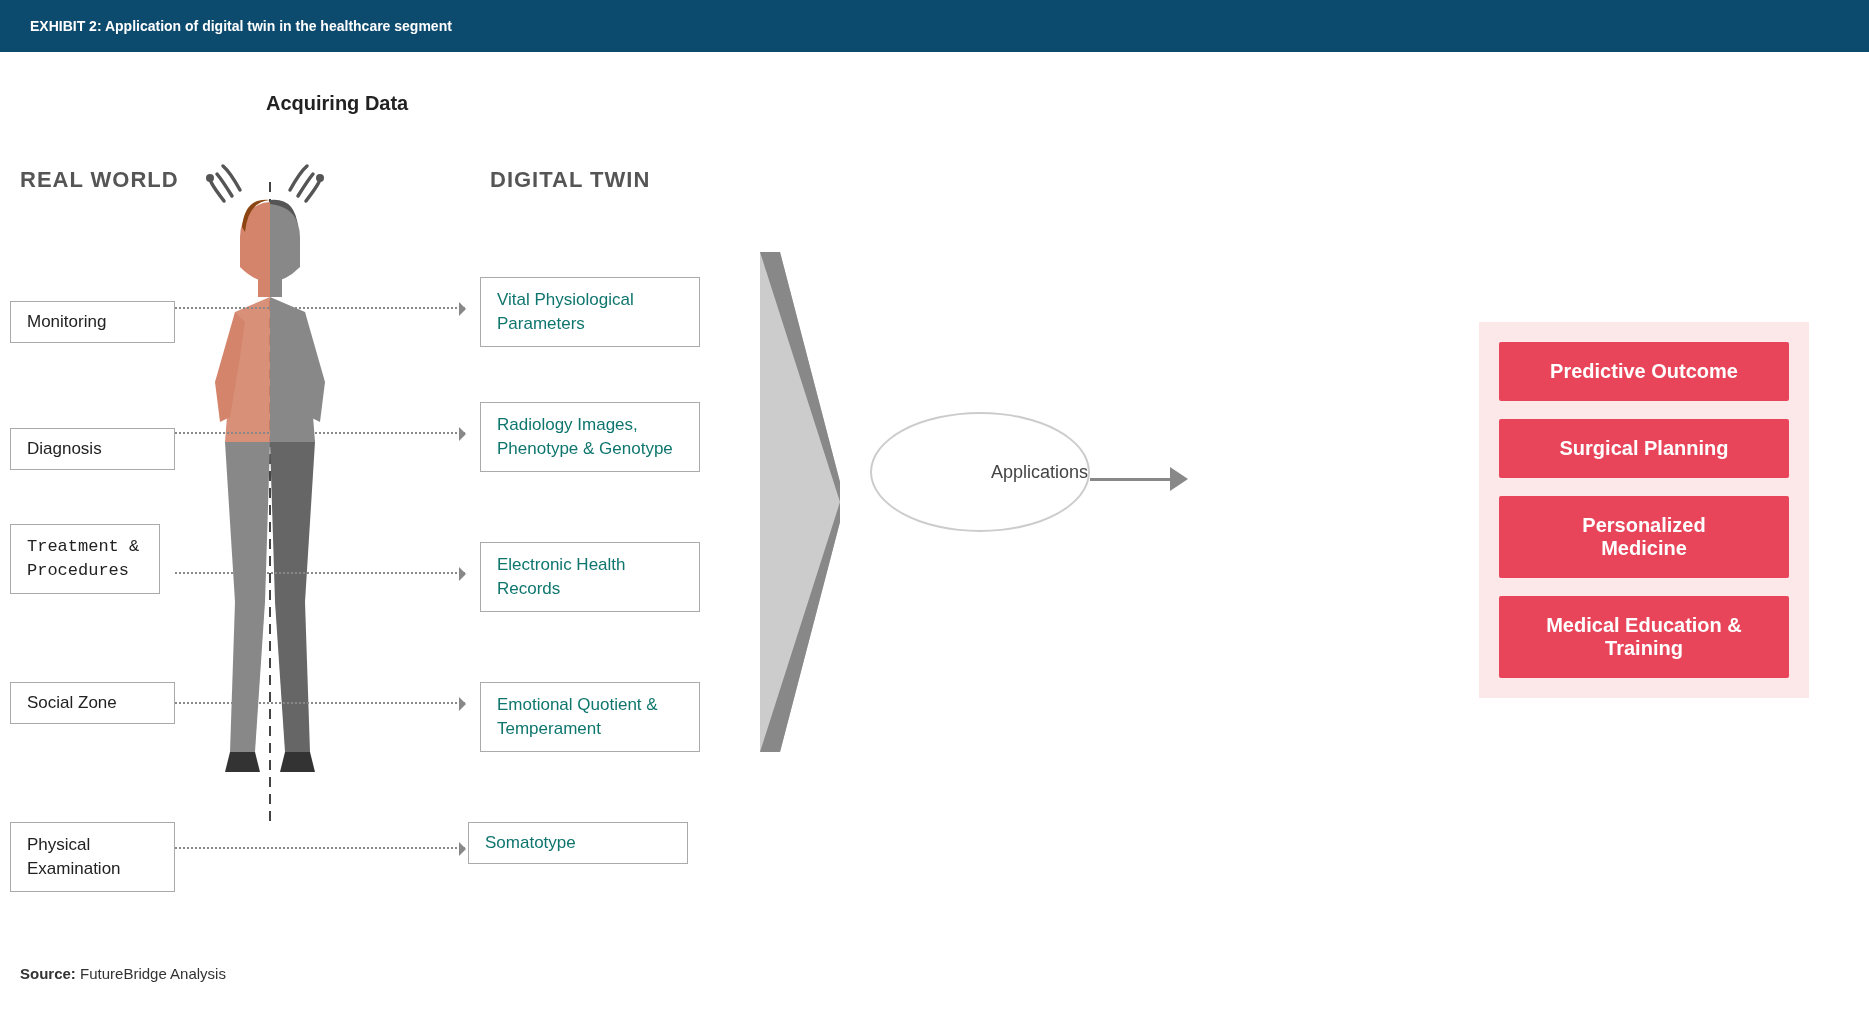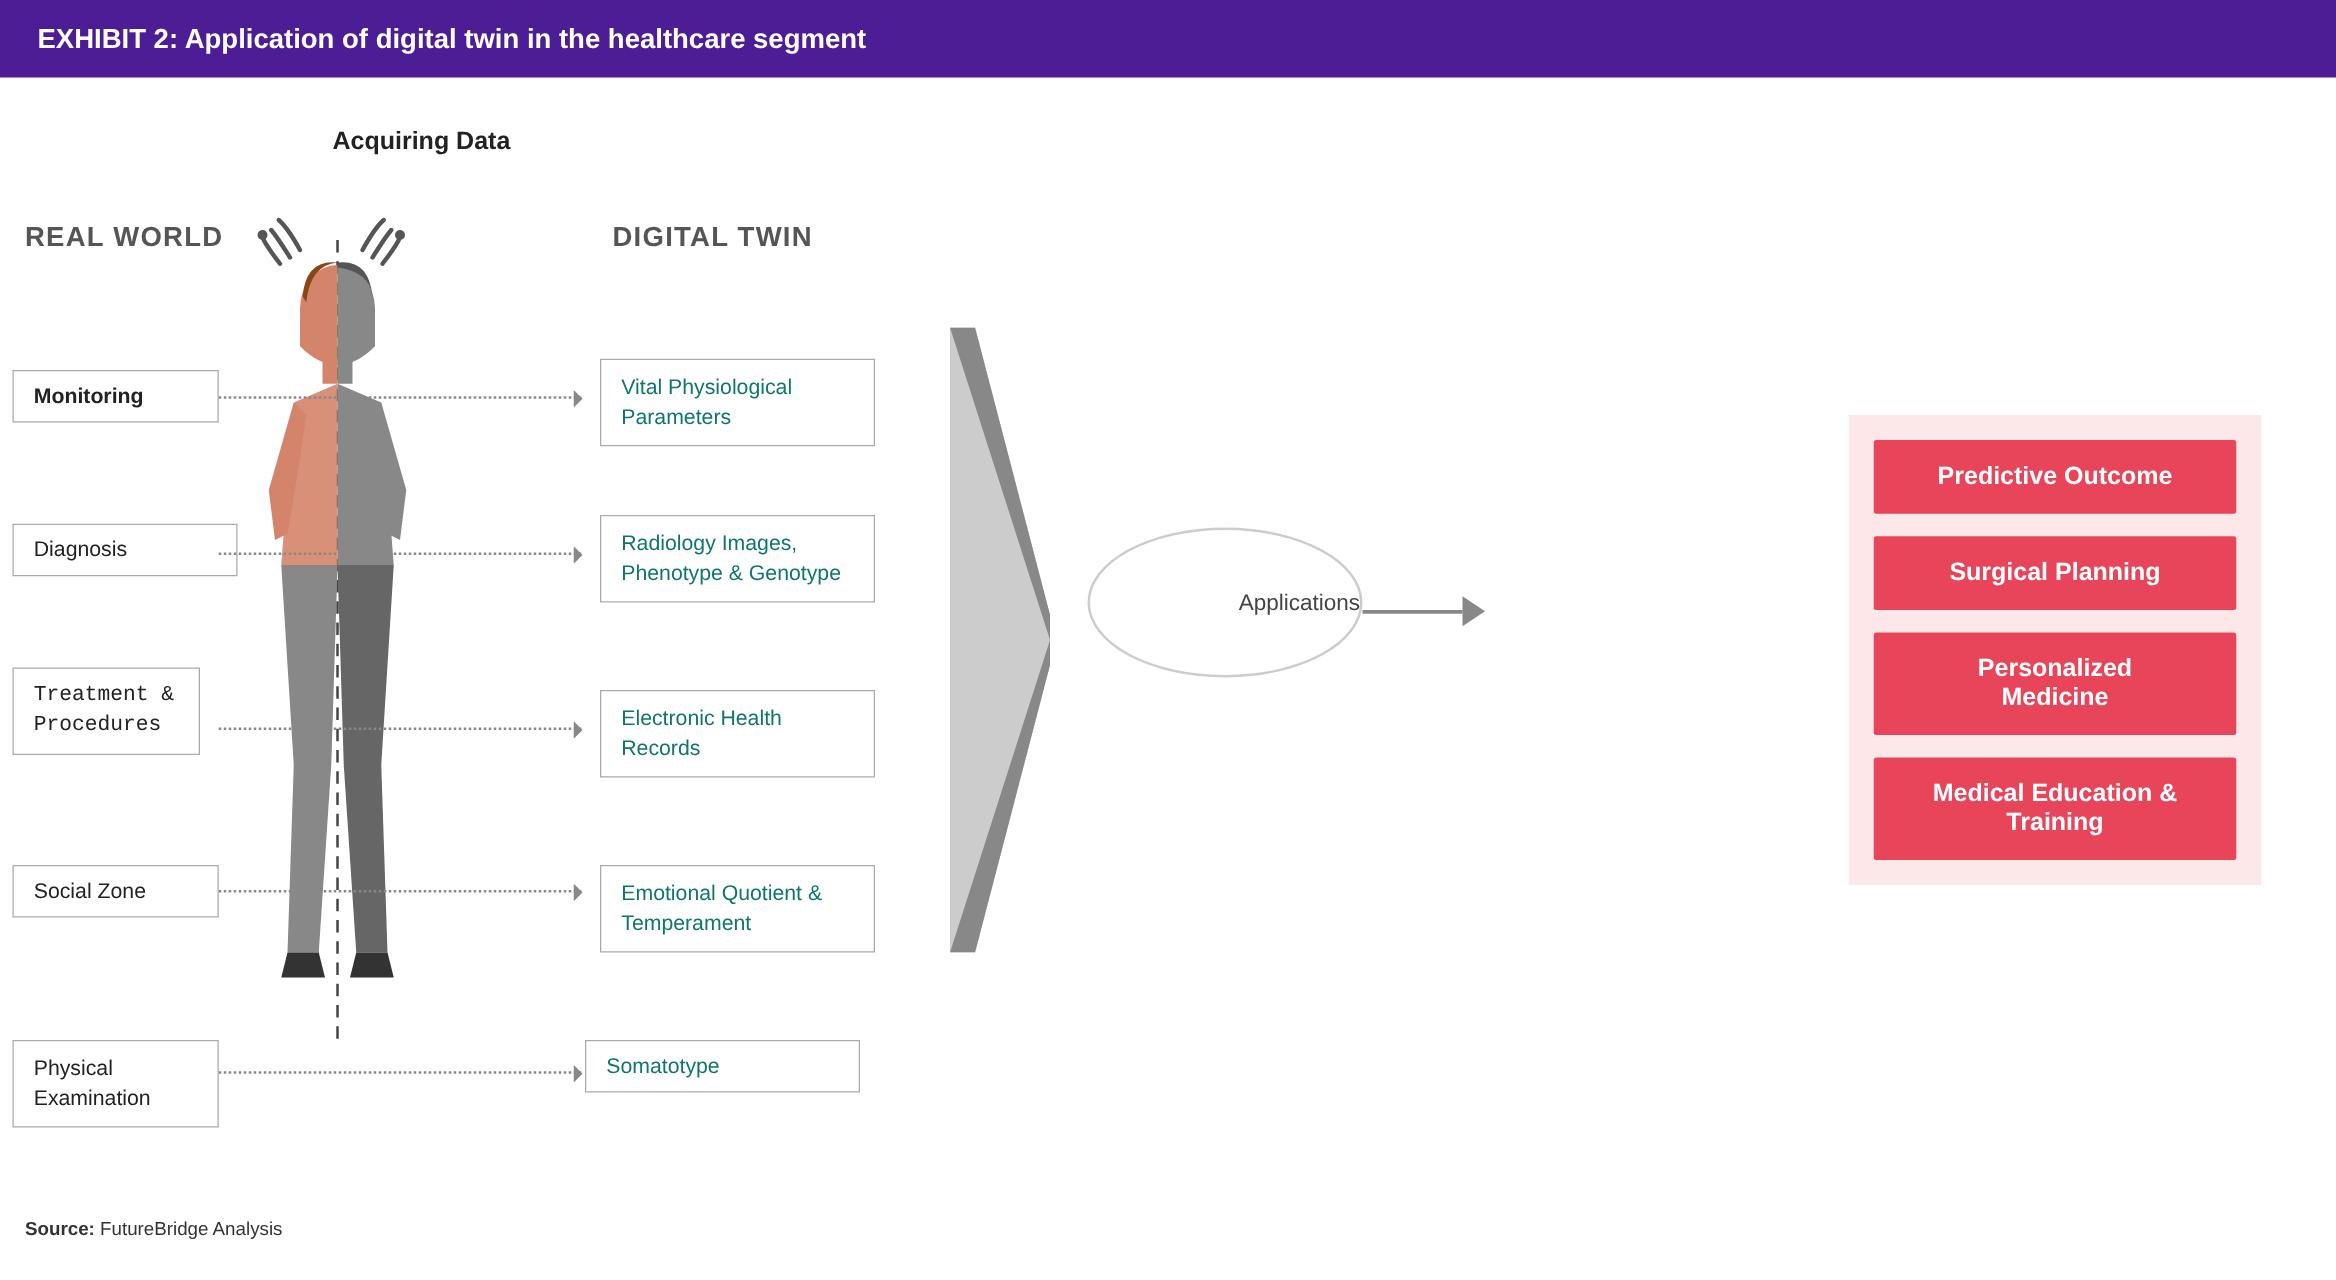--- a/index.html
+++ b/index.html
@@ -5,24 +5,24 @@
     * { box-sizing: border-box; margin: 0; padding: 0; }
     body {
       font-family: Arial, sans-serif;
       background: #fff;
       width: 1869px;
       min-height: 1024px;
       overflow: hidden;
     }
 
     .header {
-      background: #4c1d95;
+      background: #0c4a6e;
       color: #fff;
       padding: 18px 30px;
-      font-size: 22px;
+      font-size: 14px;
       font-weight: bold;
     }
 
     .main-content {
       padding: 30px 40px 20px 40px;
       position: relative;
       min-height: 950px;
     }
 
     
@@ -278,26 +278,26 @@
       <path d="M45 420 L40 570 L65 570 L75 420 Z" fill="#888"></path>
 
       <path d="M85 420 L95 570 L120 570 L115 420 Z" fill="#666"></path>
 
       <path d="M40 570 L35 590 L70 590 L65 570 Z" fill="#333"></path>
 
       <path d="M95 570 L90 590 L125 590 L120 570 Z" fill="#333"></path>
     </svg>
   </div>
 
-  <div class="left-box" style="top: 234px; left: 10px; width:165px;font-weight:bold;">
+  <div class="left-box" style="top: 249px; left: 10px; width:165px;">
     <span>Monitoring</span>
   </div>
   <div class="dotted-line arrow-end" style="top: 255px; left: 175px; width: 290px;"></div>
 
-  <div class="left-box" style="top: 357px; left: 10px; width:180px;">
+  <div class="left-box" style="top: 376px; left: 10px; width:165px;">
     <span>Diagnosis</span>
   </div>
   <div class="dotted-line arrow-end" style="top: 380px; left: 175px; width: 290px;"></div>
 
   <div class="left-box" style="top: 472px; left: 10px; width:150px; line-height:1.4;font-family:Liberation Mono, monospace;">
     <span>Treatment &amp;<br>Procedures</span>
   </div>
   <div class="dotted-line arrow-end" style="top: 520px; left: 175px; width: 290px;"></div>
 
   <div class="left-box" style="top: 630px; left: 10px; width:165px;">

